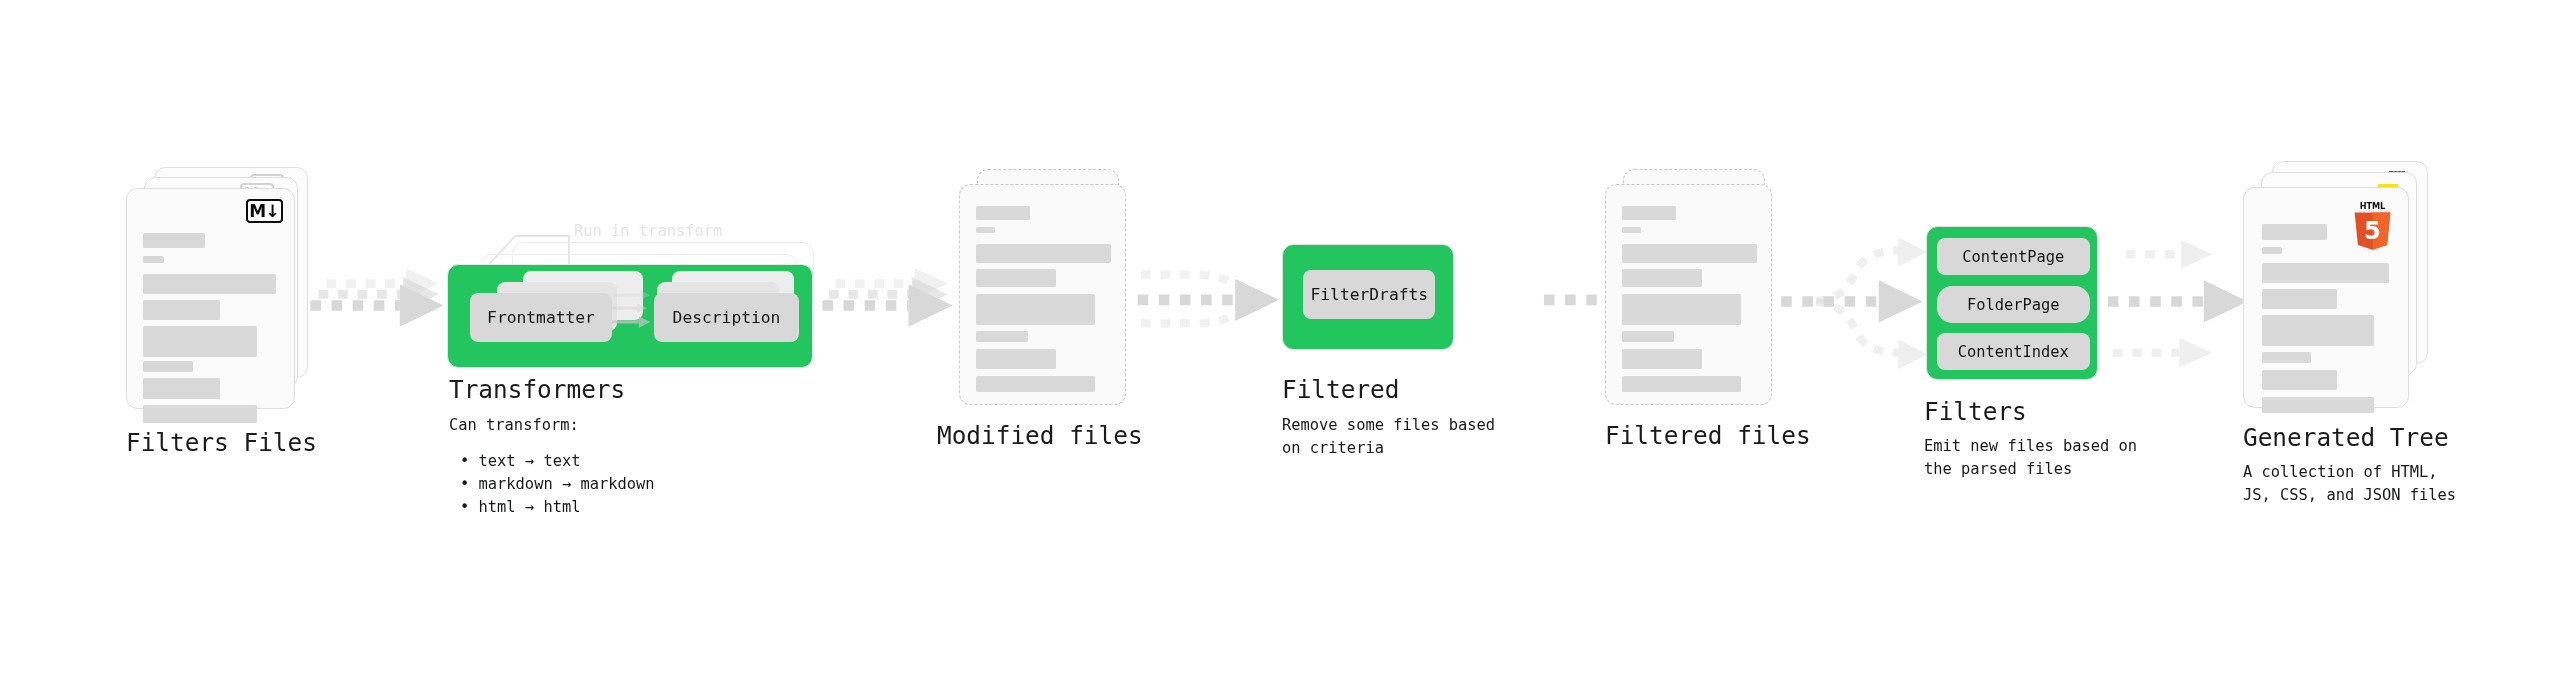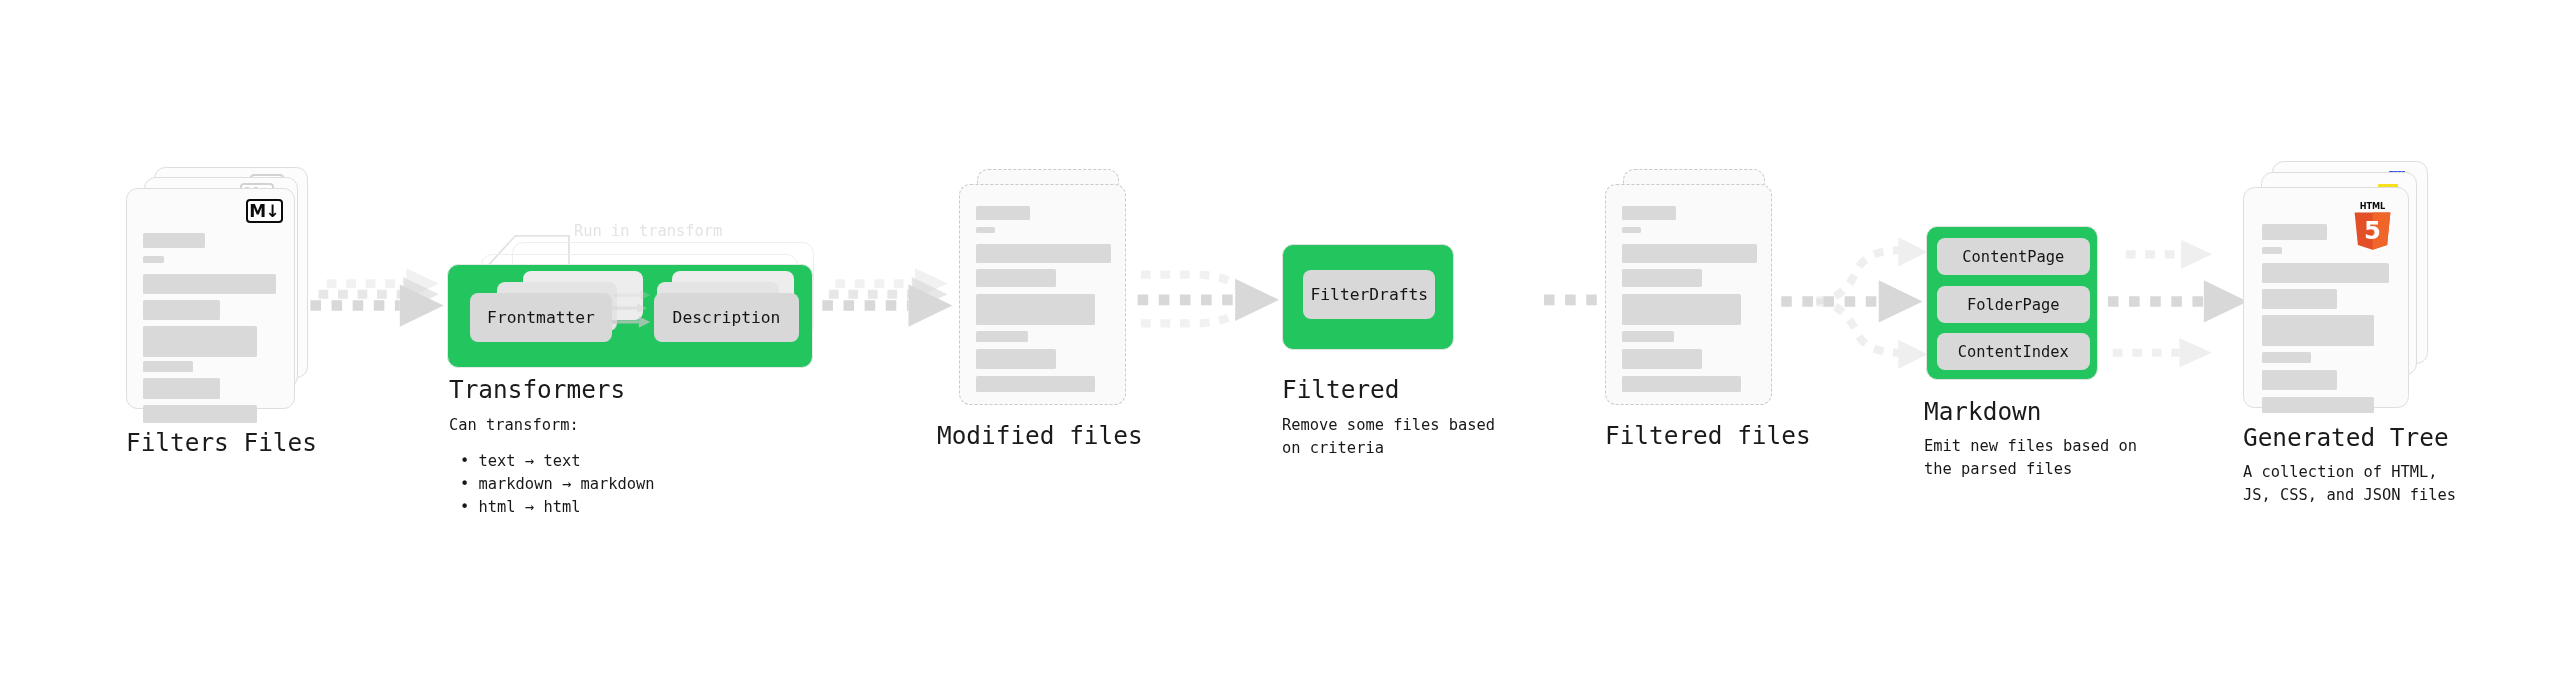--- a/index.html
+++ b/index.html
@@ -290,24 +290,24 @@
       <div class="skel" style="left:16.3px; top:109px; width:119px; height:31px;"></div>
       <div class="skel" style="left:16.3px; top:146px; width:52px; height:11.4px;"></div>
       <div class="skel" style="left:16.3px; top:164px; width:80px; height:20.3px;"></div>
       <div class="skel" style="left:16.3px; top:191px; width:119px; height:16.3px;"></div>
     </div>
   </div>
   <div class="stage-title" style="left:1605px; top:421px;">Filtered files</div>
 
   <div class="proc-box" style="left:1926px; top:226px; width:172px; height:154px;">
     <div class="pill" style="left:9.8px; top:11.4px; width:153px; height:37px; font-size:15.4px;">ContentPage</div>
-    <div class="pill" style="left:9.8px; top:59px; width:153px; height:37px; font-size:15.4px;">FolderPage</div>
+    <div class="pill" style="left:9.8px; top:59px; width:153px; height:37px; font-size:15.4px;border-radius:15px;">FolderPage</div>
     <div class="pill" style="left:9.8px; top:106px; width:153px; height:37px; font-size:15.4px;">ContentIndex</div>
   </div>
-  <div class="stage-title" style="left:1924px; top:397px;">Markdown</div>
+  <div class="stage-title" style="left:1924px; top:397px;">Filters</div>
   <div class="stage-desc" style="left:1924px; top:435px;">Emit new files based on
 the parsed files</div>
 
   <div class="doc-stack" style="left:2243px; top:161px; width:195px; height:252px;">
 
     <div class="doc-card back" style="left:29px; top:0px; width:156px; height:203px;"></div>
     <div class="mini-badge" style="left:146px; top:9.8px; width:16.3px; height:7.3px; background:#264de4;">CSS</div>
 
     <div class="doc-card back" style="left:18px; top:11.4px; width:156px; height:203px;"></div>
     <div class="mini-badge" style="left:135px; top:23px; width:19.5px; height:11.4px; background:#f7df1e; color:#1a1a1a;"></div>

